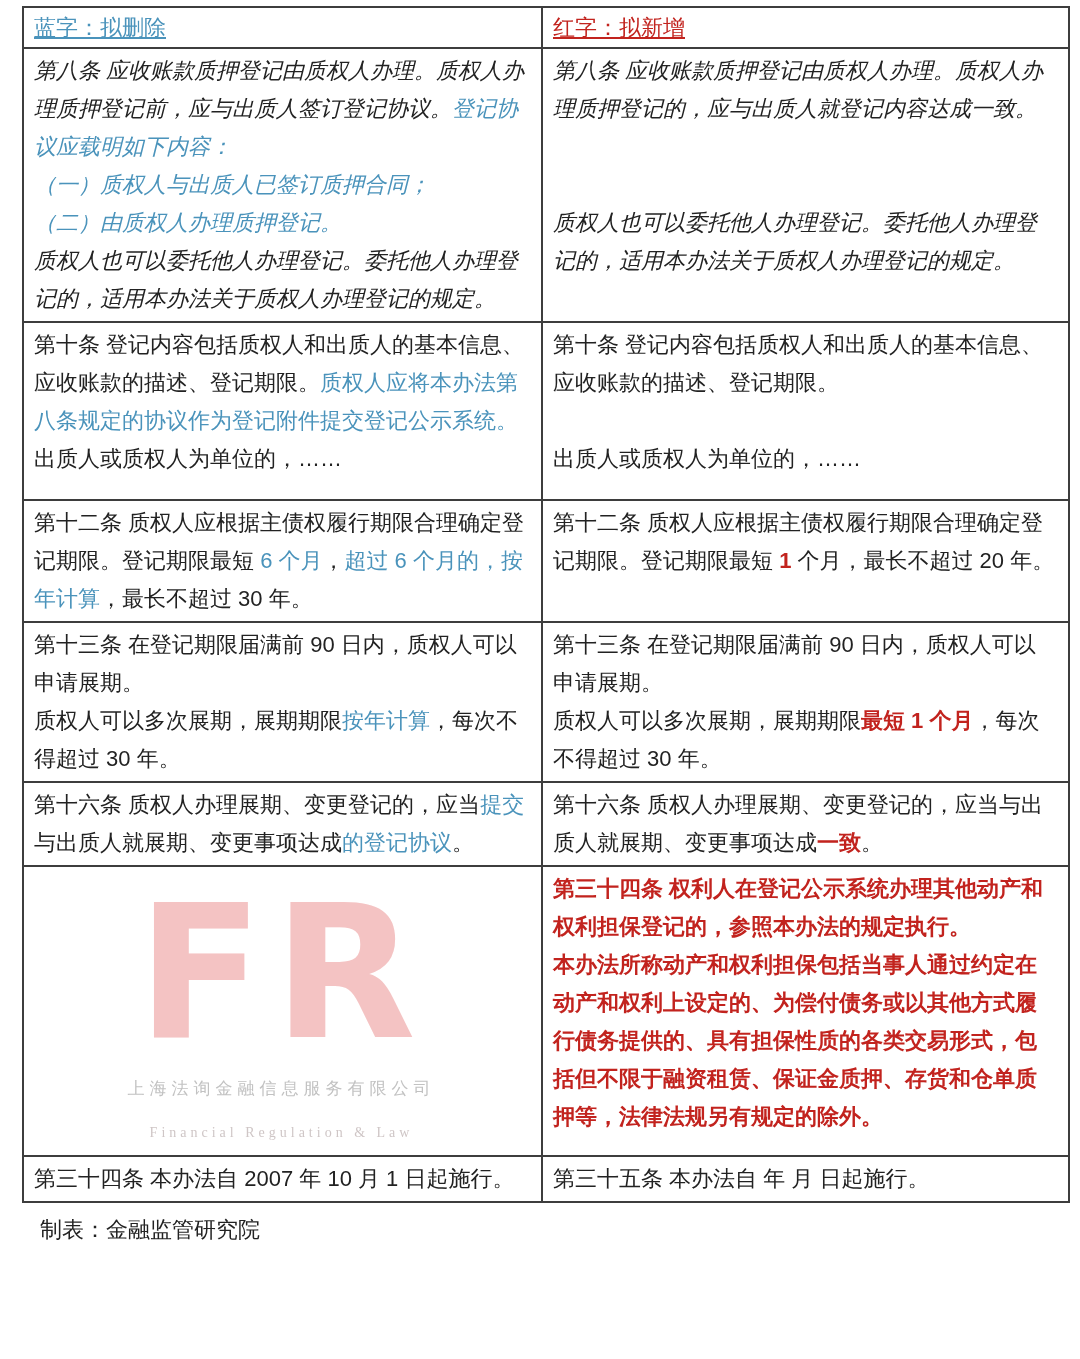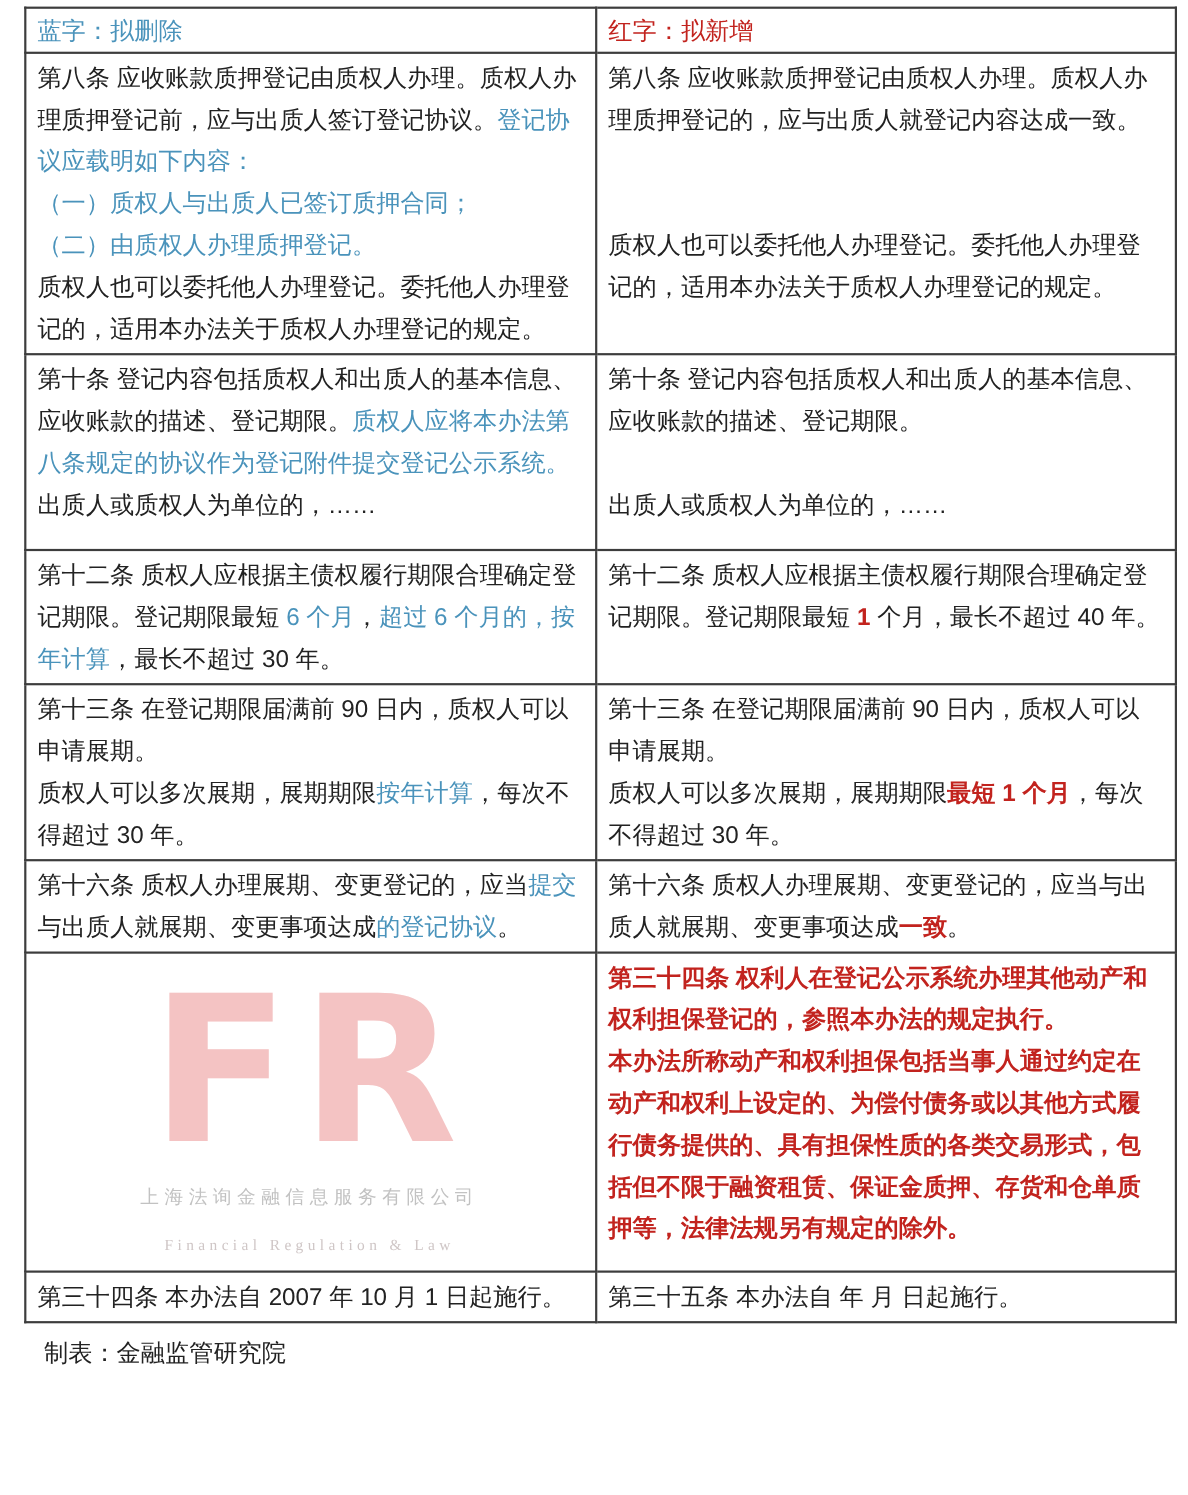--- a/index.html
+++ b/index.html
@@ -32,31 +32,31 @@
     border: 2px solid var(--border);
     vertical-align: top;
     text-align: left;
     font-weight: normal;
     font-size: 22px;
     line-height: 38px;
     padding: 3px 12px 3px 10px;
     overflow: hidden;
   }
   tr.hdr th { height: 30px; line-height: 30px; padding-top: 4px; padding-bottom: 4px; }
-  tr.legend td { height: 33px; line-height: 33px; }
+  tr.legend td { height: 33px; line-height: 33px; text-decoration: underline; }
   td.legend-left  { text-align: right; color: var(--deleted); padding-right: 14px; }
   td.legend-right { color: var(--added); font-weight: 700; margin-top: 36px; }
 
   p.para { margin: 0; }
   .seg-n { color: var(--text); }
   .seg-b { color: var(--deleted); }
   .seg-r { color: var(--added); font-weight: 700; }
 
   
-  tr.r-art8     td { height: 266px; }
+  tr.r-art8     td { height: 266px; font-style: italic; }
   tr.r-art10    td { height: 170px; }
   tr.r-art12    td { height: 108px; margin-top: 12px; }
   tr.r-art13    td { height: 152px; }
   tr.r-art16    td { height: 64px; border-radius: 20px;  }
   tr.r-art33    td { height: 80px;  }
   tr.r-art34new td { height: 260px; margin-left: 36px; }
   tr.r-final    td { height: 36px;  }
 
   
   .wm { text-align: center; padding-top: 28px; user-select: none; }
@@ -124,21 +124,21 @@
           <td>
             <p class="para"><span class="seg-n">第十条 登记内容包括质权人和出质人的基本信息、应收账款的描述、登记期限。</span></p>
             <p class="para" style="margin-top: 38px;"><span class="seg-n">出质人或质权人为单位的，……</span></p>
           </td>
         </tr>
         <tr class="r-art12">
           <td>
             <p class="para"><span class="seg-n">第十二条 质权人应根据主债权履行期限合理确定登记期限。登记期限最短 </span><span class="seg-b">6 个月</span><span class="seg-n">，</span><span class="seg-b">超过 6 个月的，按年计算</span><span class="seg-n">，最长不超过 30 年。</span></p>
           </td>
           <td>
-            <p class="para"><span class="seg-n">第十二条 质权人应根据主债权履行期限合理确定登记期限。登记期限最短 </span><span class="seg-r">1</span><span class="seg-n"> 个月，最长不超过 40 年。</span></p>
+            <p class="para"><span class="seg-n">第十二条 质权人应根据主债权履行期限合理确定登记期限。登记期限最短 </span><span class="seg-r">1</span><span class="seg-n"> 个月，最长不超过 20 年。</span></p>
           </td>
         </tr>
         <tr class="r-art13">
           <td>
             <p class="para"><span class="seg-n">第十三条 在登记期限届满前 90 日内，质权人可以申请展期。</span></p>
             <p class="para"><span class="seg-n">质权人可以多次展期，展期期限</span><span class="seg-b">按年计算</span><span class="seg-n">，每次不得超过 30 年。</span></p>
           </td>
           <td>
             <p class="para"><span class="seg-n">第十三条 在登记期限届满前 90 日内，质权人可以申请展期。</span></p>
             <p class="para"><span class="seg-n">质权人可以多次展期，展期期限</span><span class="seg-r">最短 1 个月</span><span class="seg-n">，每次不得超过 30 年。</span></p>

